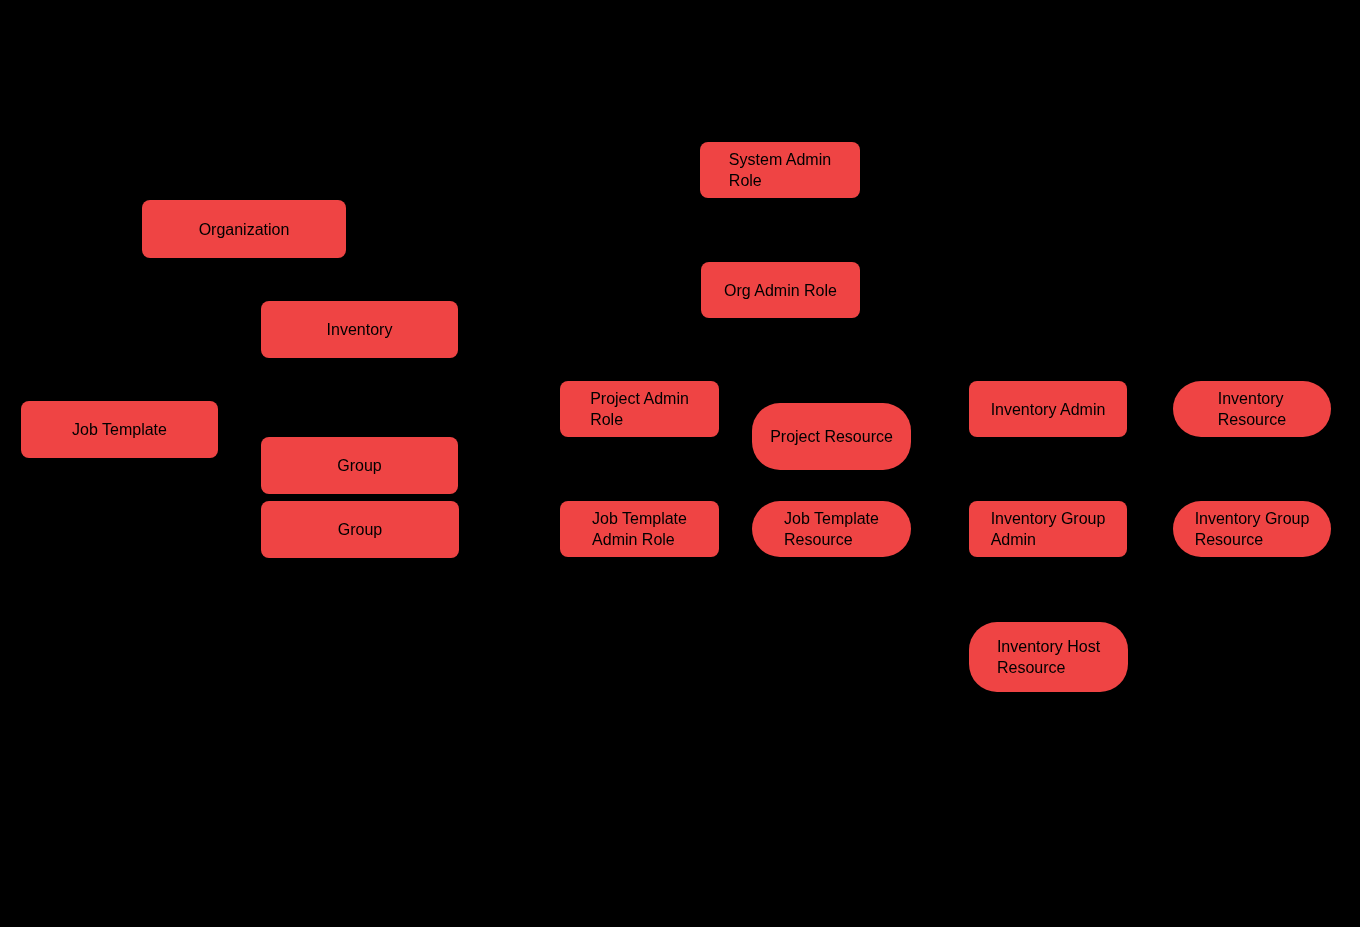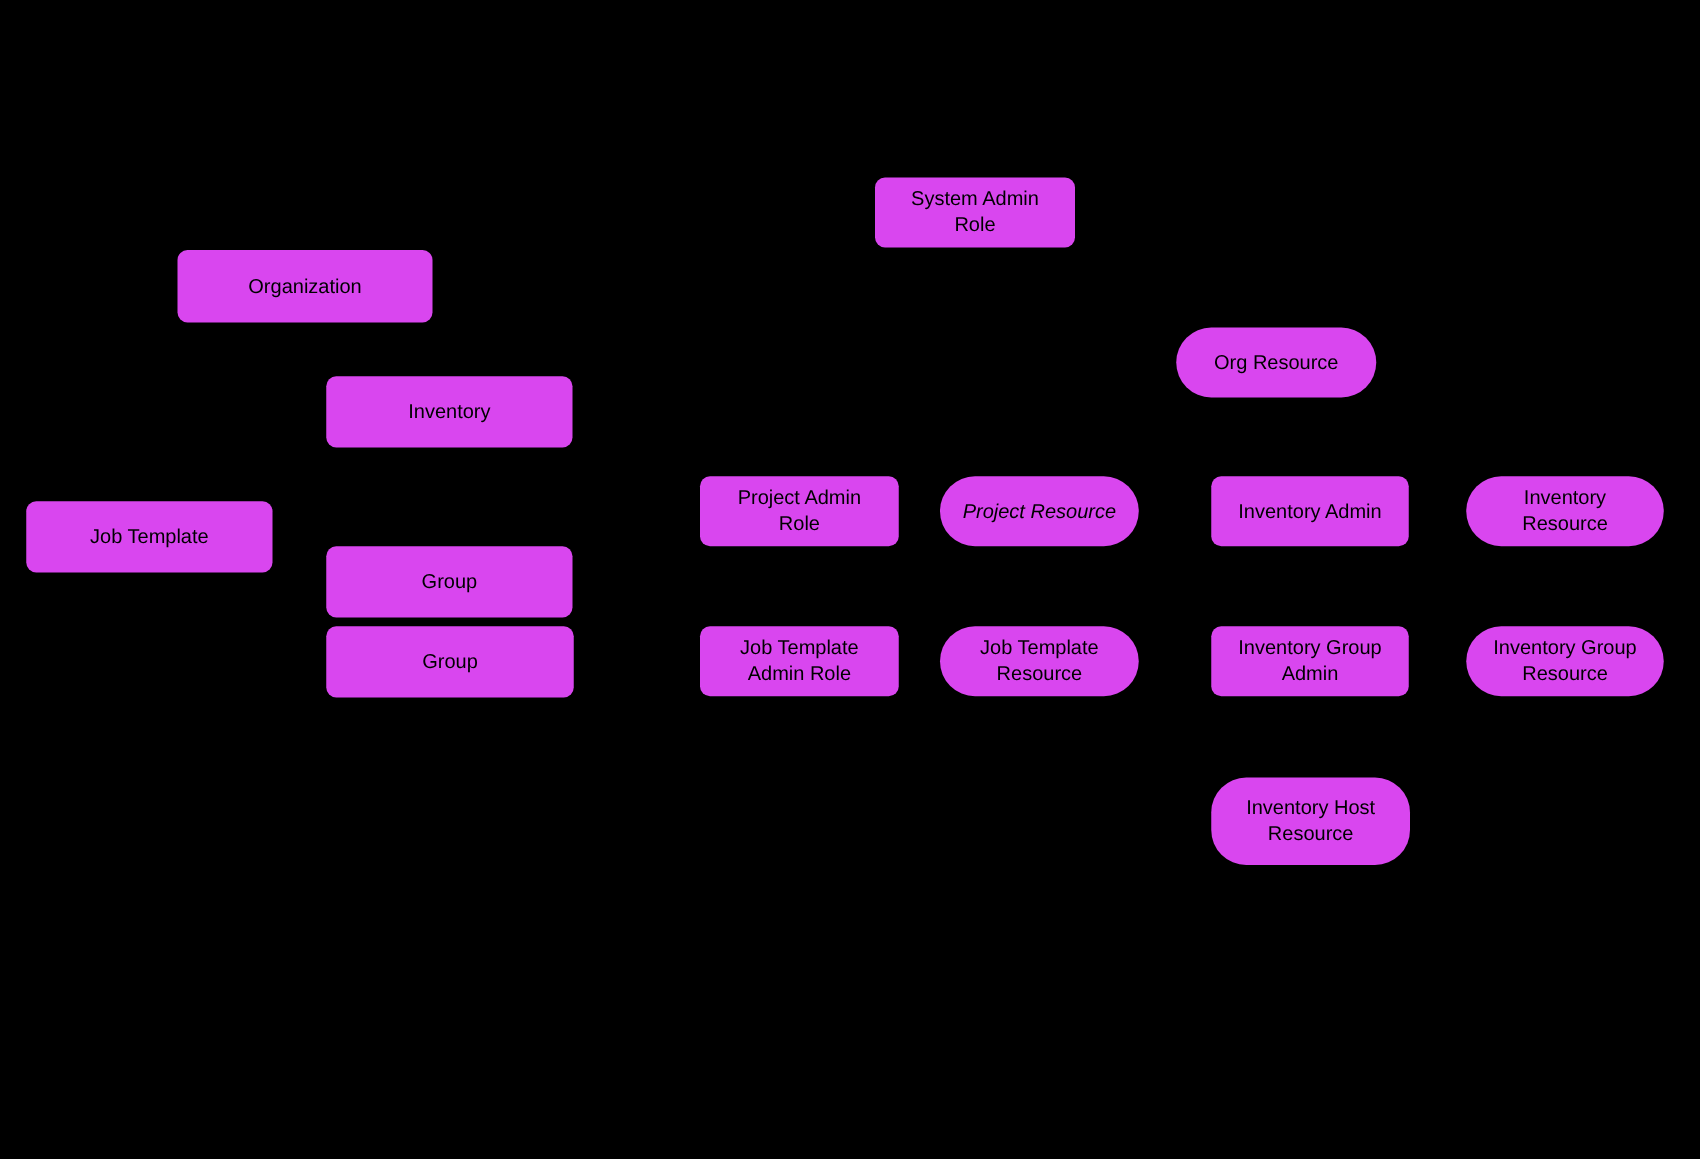--- a/index.html
+++ b/index.html
@@ -10,26 +10,25 @@
   .canvas {
     position: relative;
     width: 1360px;
     height: 927px;
     background: #000000;
     overflow: hidden;
     font-family: "Liberation Sans", sans-serif;
   }
   .node {
     position: absolute;
-    background: #d946ef;
+    background: #ef4444;
     color: #000000;
     display: flex;
     align-items: center;
     justify-content: center;
-    text-align: center;
     font-size: 16px;
     line-height: 21px;
     white-space: pre-line;
     box-sizing: border-box;
   }
   .rect {
     border-radius: 8px;
   }
   .pill {
     border-radius: 28px;
@@ -47,27 +46,27 @@
 
   <div class="node rect" style="left:21px; top:401px; width:197px; height:57px;">Job Template</div>
 
   <div class="node rect" style="left:261px; top:401px; width:197px; height:57px;margin-top:36px;">Group</div>
 
   <div class="node rect" style="left:261px; top:501px; width:198px; height:57px;">Group</div>
 
   <div class="node rect" style="left:700px; top:142px; width:160px; height:56px;">System Admin
 Role</div>
 
+  <div class="node rect" style="left:701px; top:262px; width:159px; height:56px;">Org Admin Role</div>
 
-  <div class="node pill" style="left:941px; top:262px; width:160px; height:56px;">Org Resource</div>
 
   <div class="node rect" style="left:560px; top:381px; width:159px; height:56px;">Project Admin
 Role</div>
 
-  <div class="node pill" style="left:752px; top:381px; width:159px; height:56px;font-style:italic;">Project Resource</div>
+  <div class="node pill" style="left:752px; top:403px; width:159px; height:67px;">Project Resource</div>
 
   <div class="node rect" style="left:969px; top:381px; width:158px; height:56px;">Inventory Admin</div>
 
   <div class="node pill" style="left:1173px; top:381px; width:158px; height:56px;">Inventory
 Resource</div>
 
   <div class="node rect" style="left:560px; top:501px; width:159px; height:56px;">Job Template
 Admin Role</div>
 
   <div class="node pill" style="left:752px; top:501px; width:159px; height:56px;">Job Template

